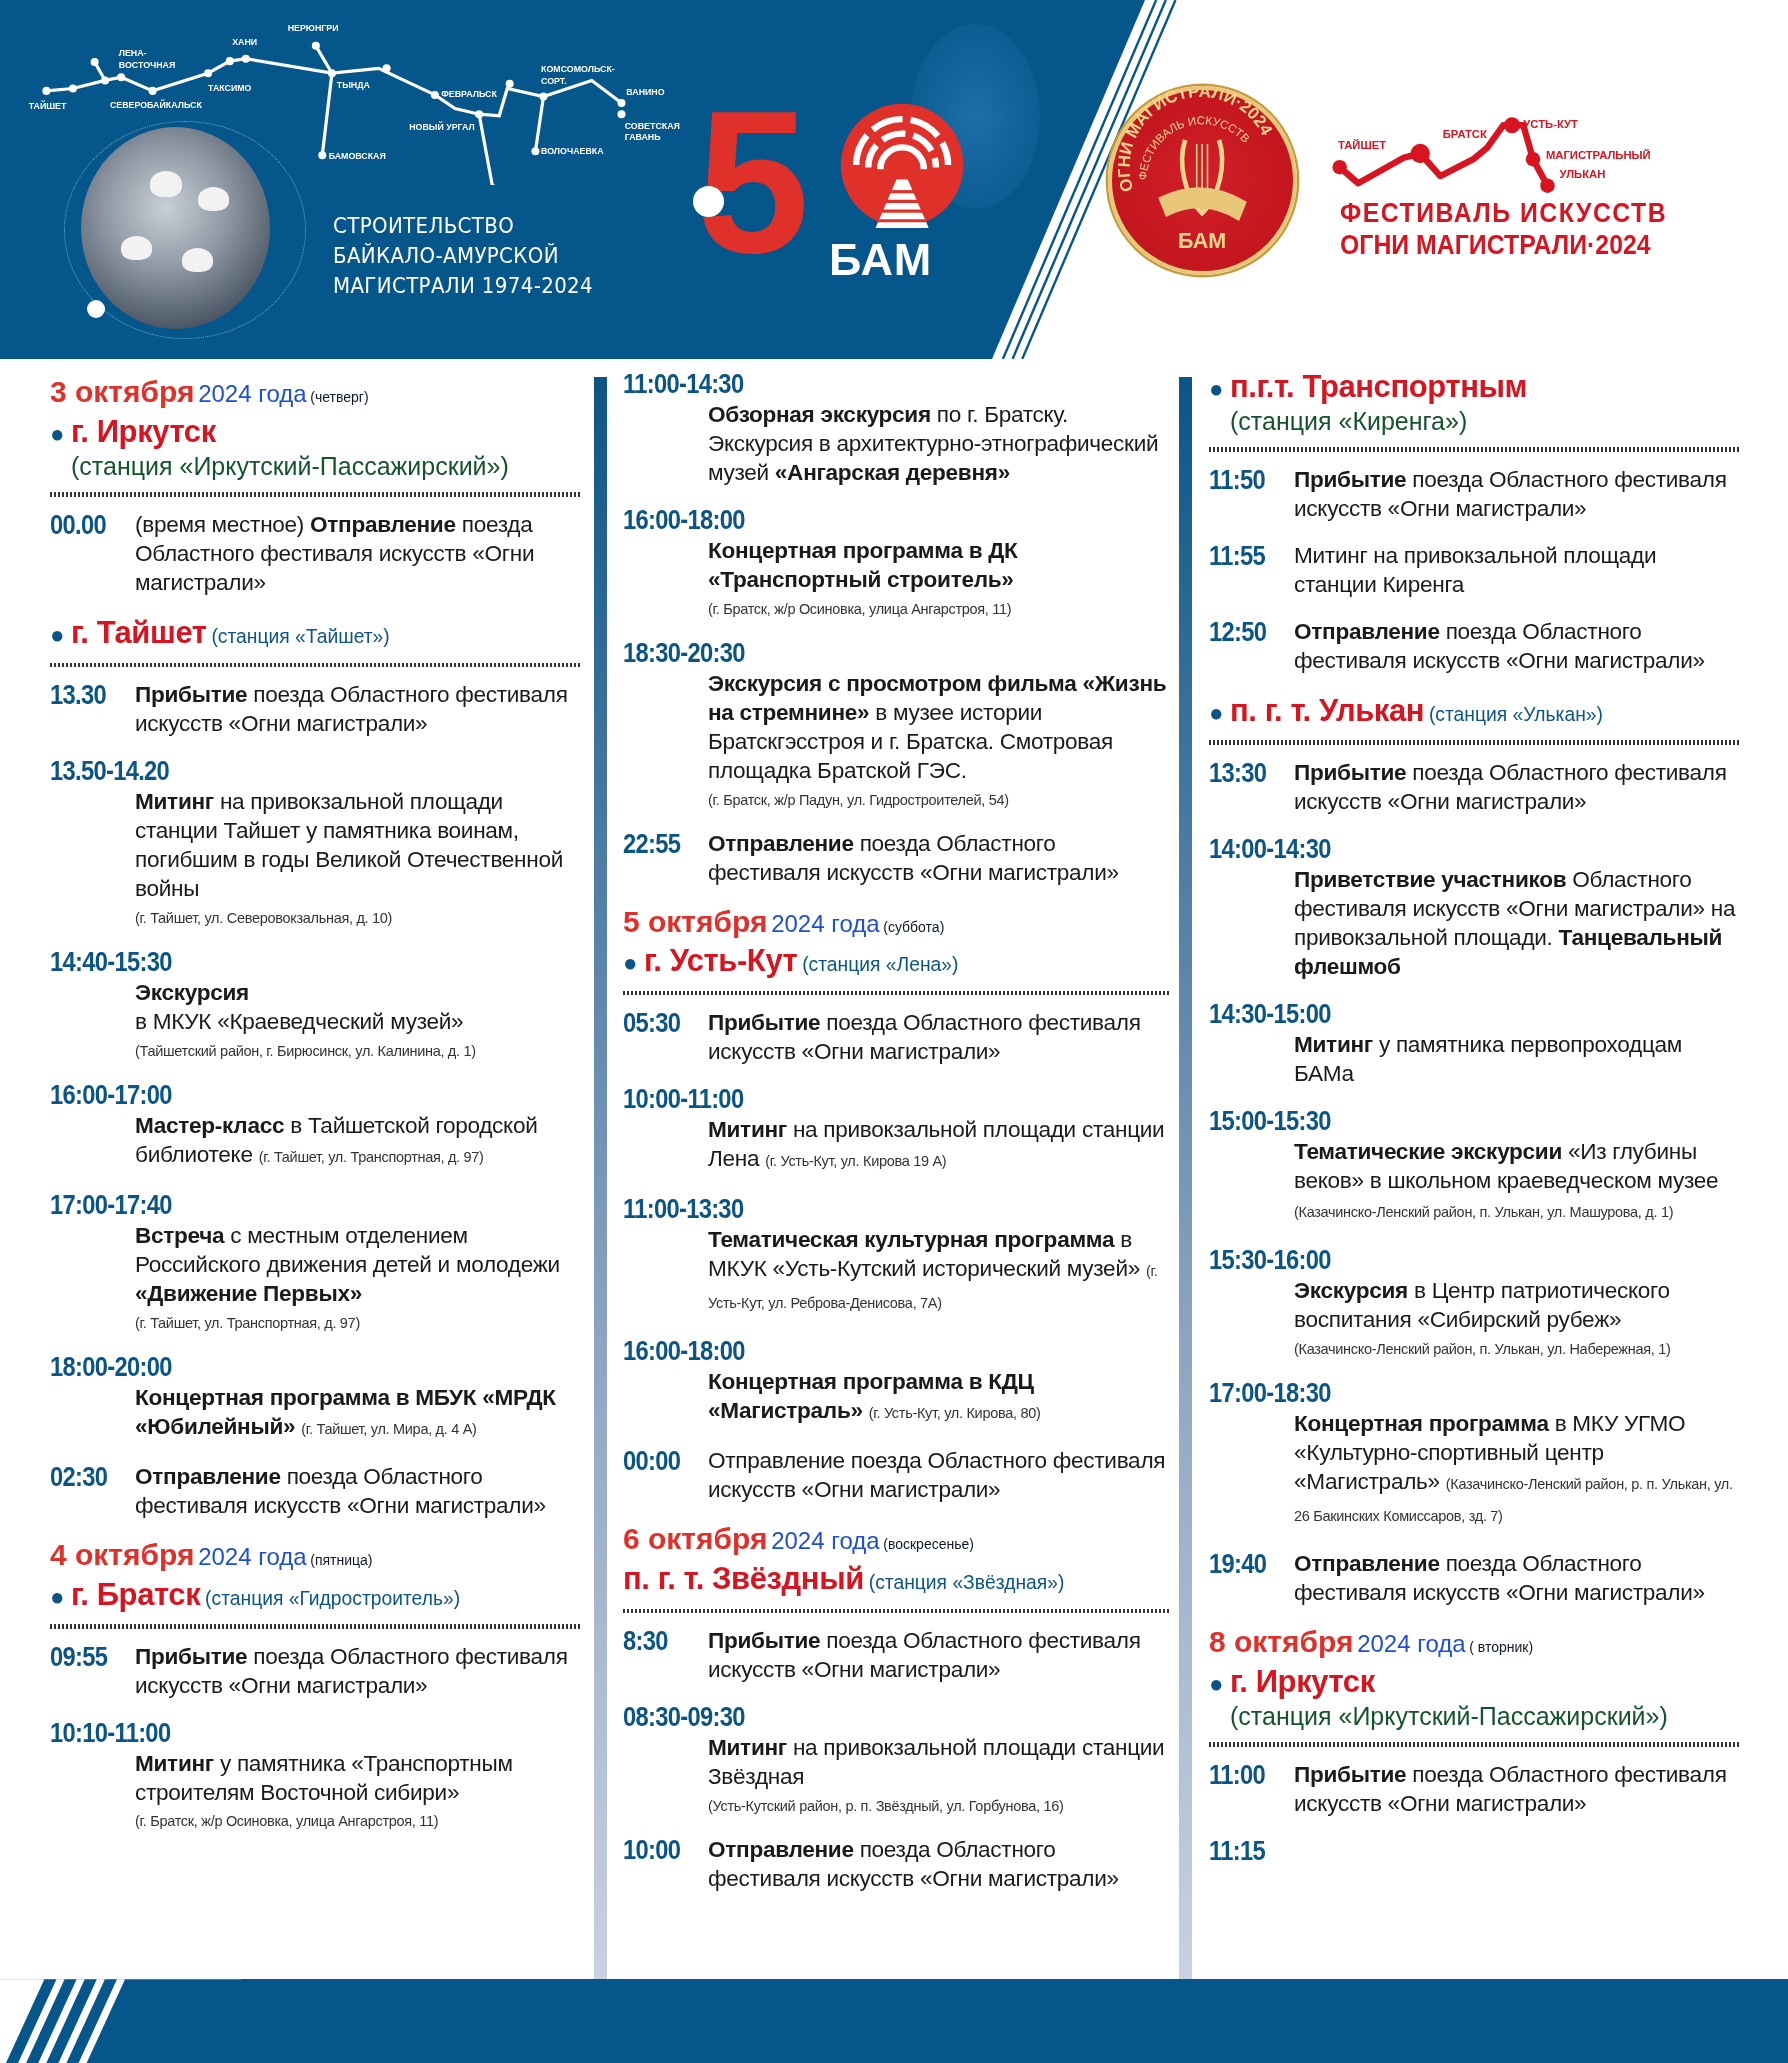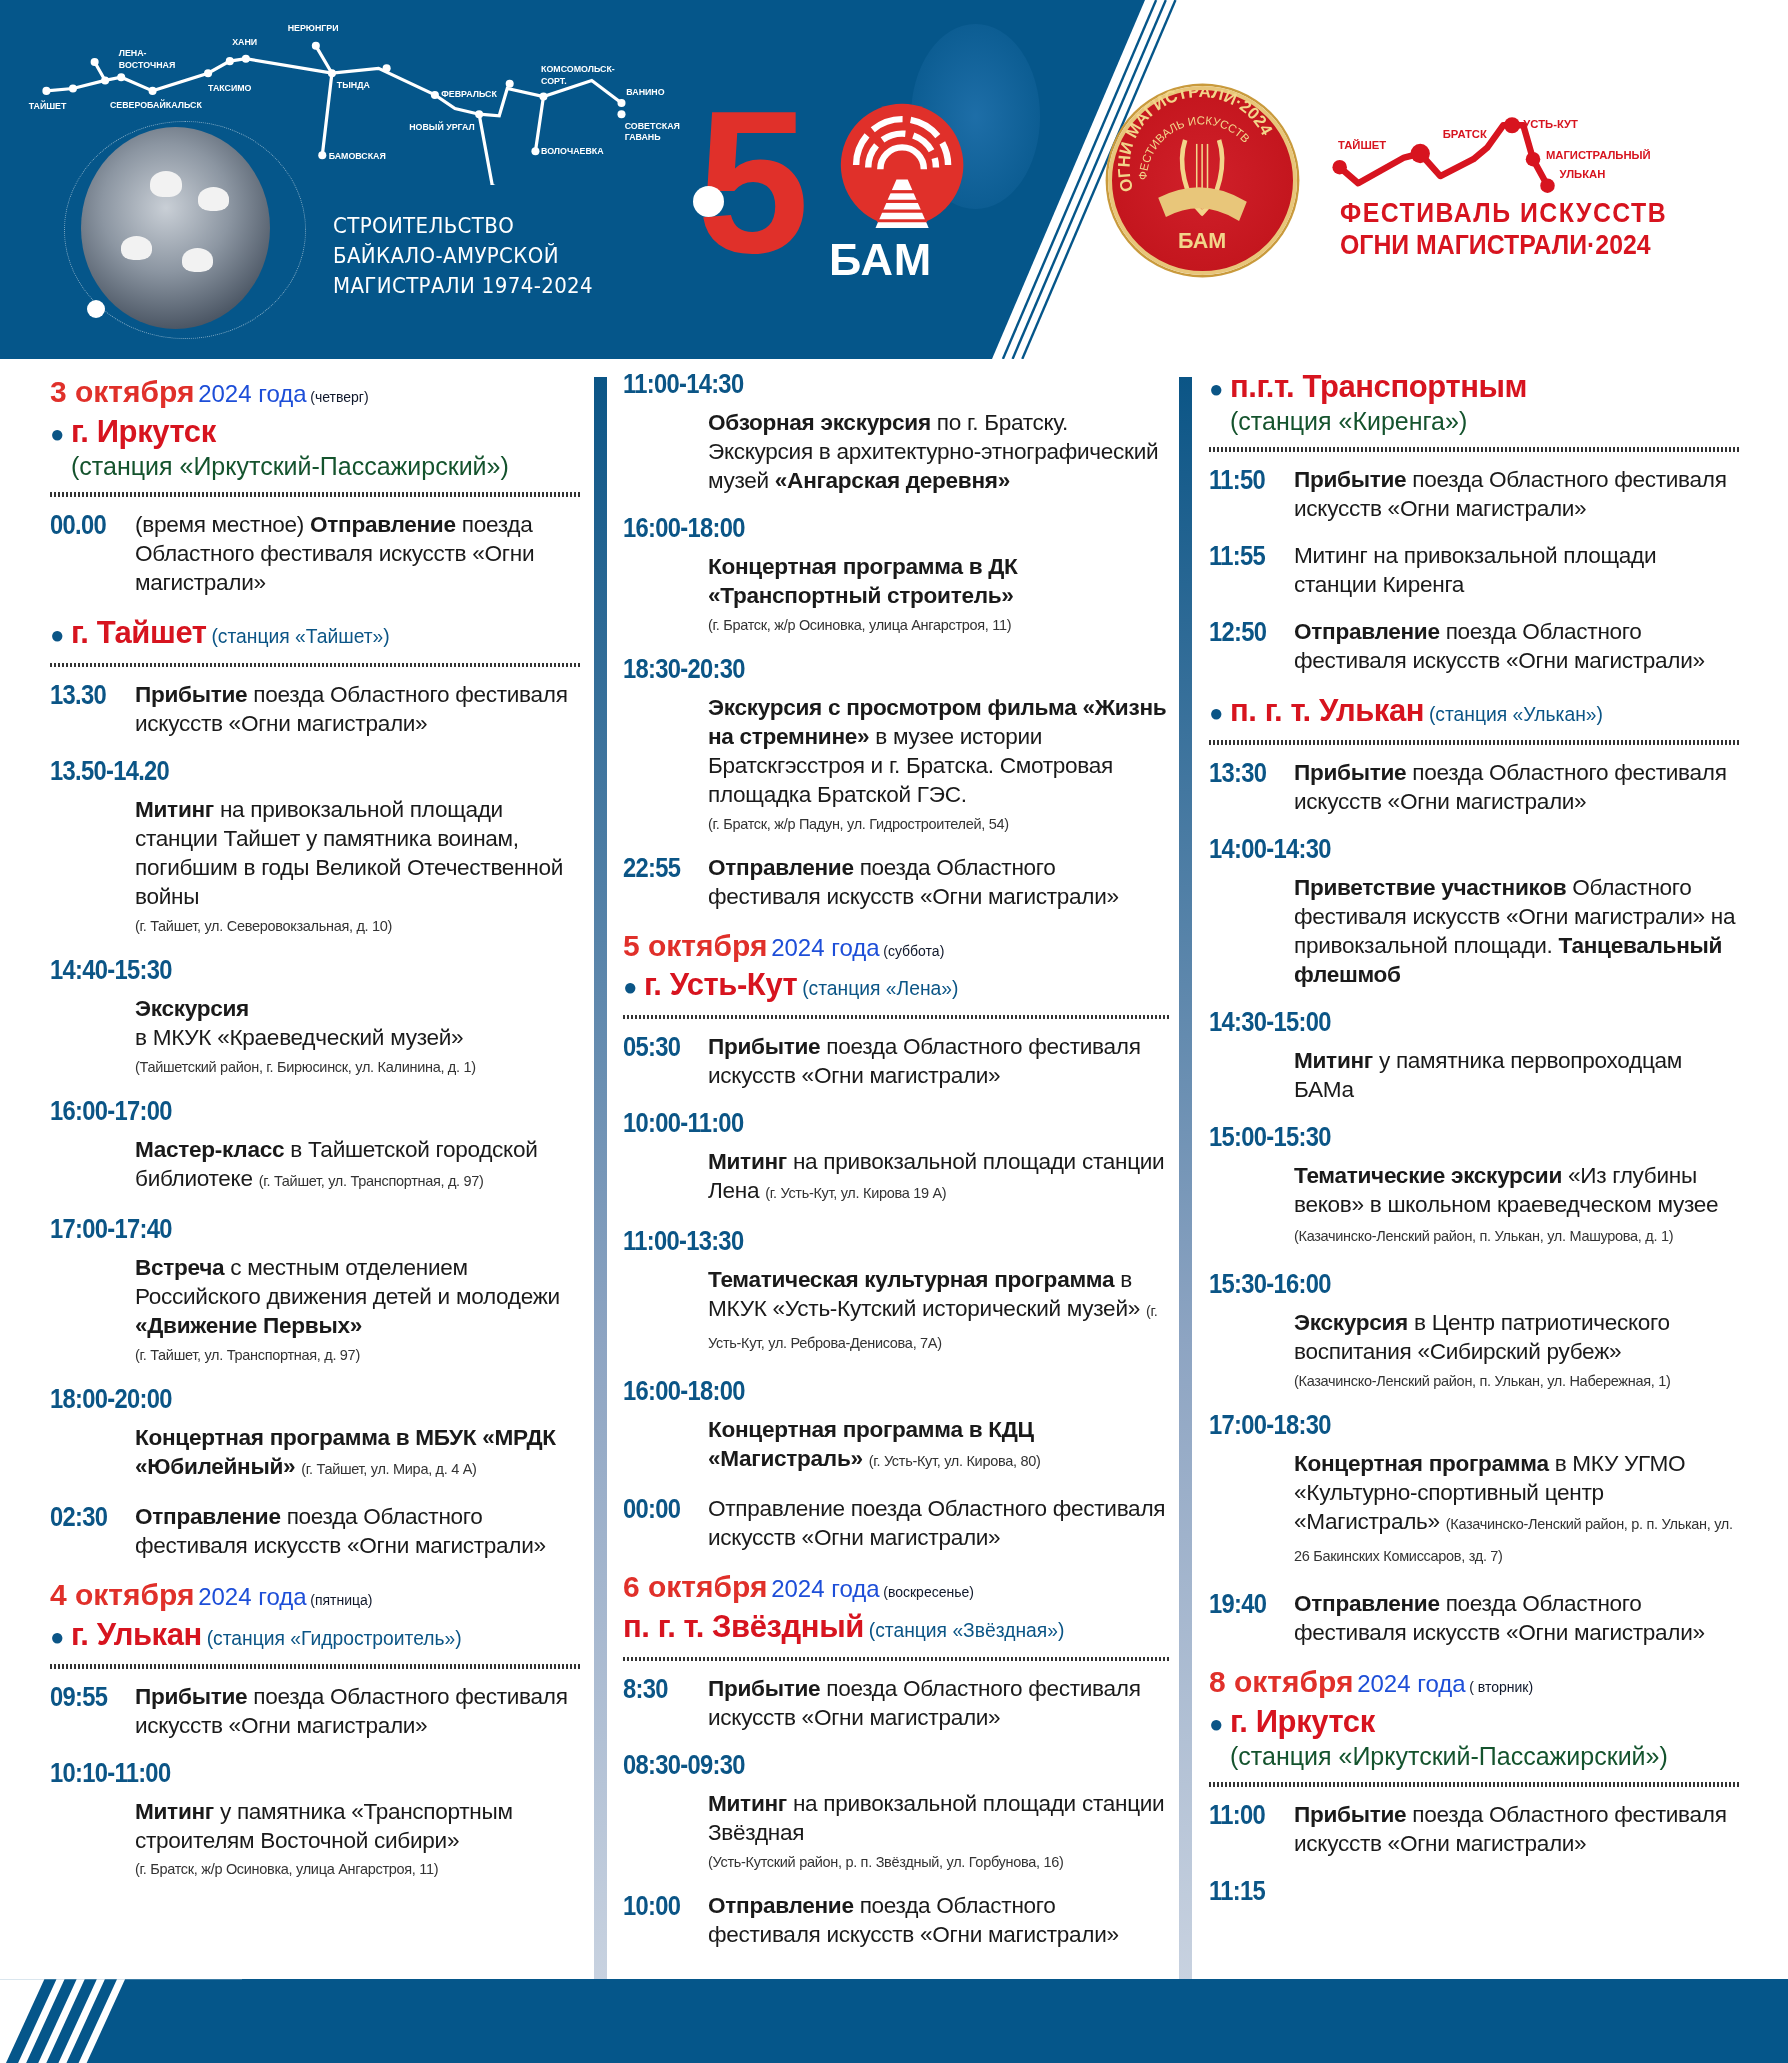--- a/index.html
+++ b/index.html
@@ -67,21 +67,21 @@
   .divider { height: 4.8px; margin: 11.3px 0 13px 0;
     background: repeating-linear-gradient(90deg, #333 0 1.6px, transparent 1.6px 4px); }
 
   .event { margin-bottom: 18px; }
   .ev-inline { display: flex; }
   .ev-time { color: #0b5586; font-weight: bold; font-size: 27px; letter-spacing: -0.8px; white-space: nowrap;
     font-family: "Liberation Sans", sans-serif; transform: scaleX(0.88); transform-origin: left; }
   .ev-inline .ev-time { width: 85px; flex: 0 0 85px; }
   .ev-body { font-size: 22.6px; line-height: 29px; color: #1a1a1a; letter-spacing: -0.3px;
     font-family: "Liberation Sans Narrow", "Liberation Sans", sans-serif; }
-  .ev-stack .ev-body { padding-left: 85px; margin-top: 8px; }
+  .ev-stack .ev-body { padding-left: 85px; }
   .ev-body b { font-weight: bold; }
   .addr { font-size: 14.5px; color: #333; letter-spacing: -0.3px; }
   .addr-line { display: block; margin-top: 4.8px; line-height: 21px; }
 
   
   .footer { position: absolute; left: 0; top: 1979px; width: 1789px; height: 85px; background: #05568a; overflow: hidden; }
   .footer-stripes { position: absolute; left: 0; top: 0; width: 242px; height: 85px; }
 </style>
 </head>
 <body>
@@ -273,21 +273,21 @@
     </div>
     <div class="event ev-stack">
       <div class="ev-time">18:00-20:00</div>
       <div class="ev-body"><span><b>Концертная программа в МБУК «МРДК «Юбилейный»</b></span> <span class="addr">(г. Тайшет, ул. Мира, д. 4 А)</span></div>
     </div>
     <div class="event ev-inline">
       <div class="ev-time">02:30</div>
       <div class="ev-body"><span><b>Отправление</b> поезда Областного фестиваля искусств «Огни магистрали»</span></div>
     </div>
     <div class="day"><span class="date">4 октября</span> <span class="year">2024 года</span> <span class="weekday">(пятница)</span></div>
-    <div class="city"><span class="bullet">●</span><span class="name">г. Улькан</span><span class="station">(станция «Гидростроитель»)</span></div>
+    <div class="city"><span class="bullet">●</span><span class="name">г. Братск</span><span class="station">(станция «Гидростроитель»)</span></div>
     <div class="divider"></div>
     <div class="event ev-inline">
       <div class="ev-time">09:55</div>
       <div class="ev-body"><span><b>Прибытие</b> поезда Областного фестиваля искусств «Огни магистрали»</span></div>
     </div>
     <div class="event ev-stack">
       <div class="ev-time">10:10-11:00</div>
       <div class="ev-body"><span><b>Митинг</b> у памятника «Транспортным строителям Восточной сибири»</span><span class="addr addr-line">(г. Братск, ж/р Осиновка, улица Ангарстроя, 11)</span></div>
     </div>
   </div>

